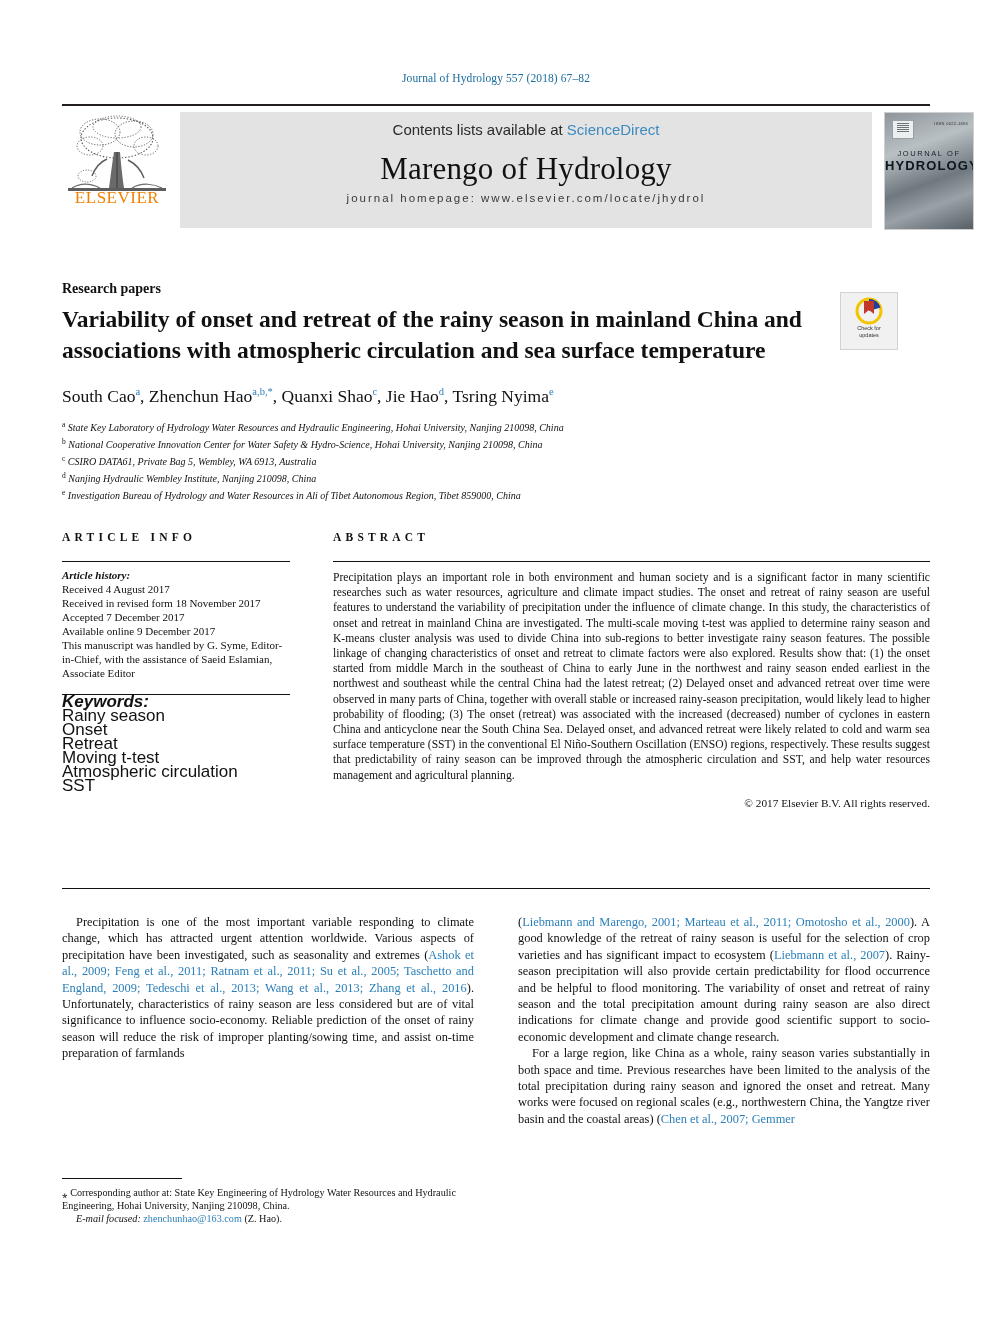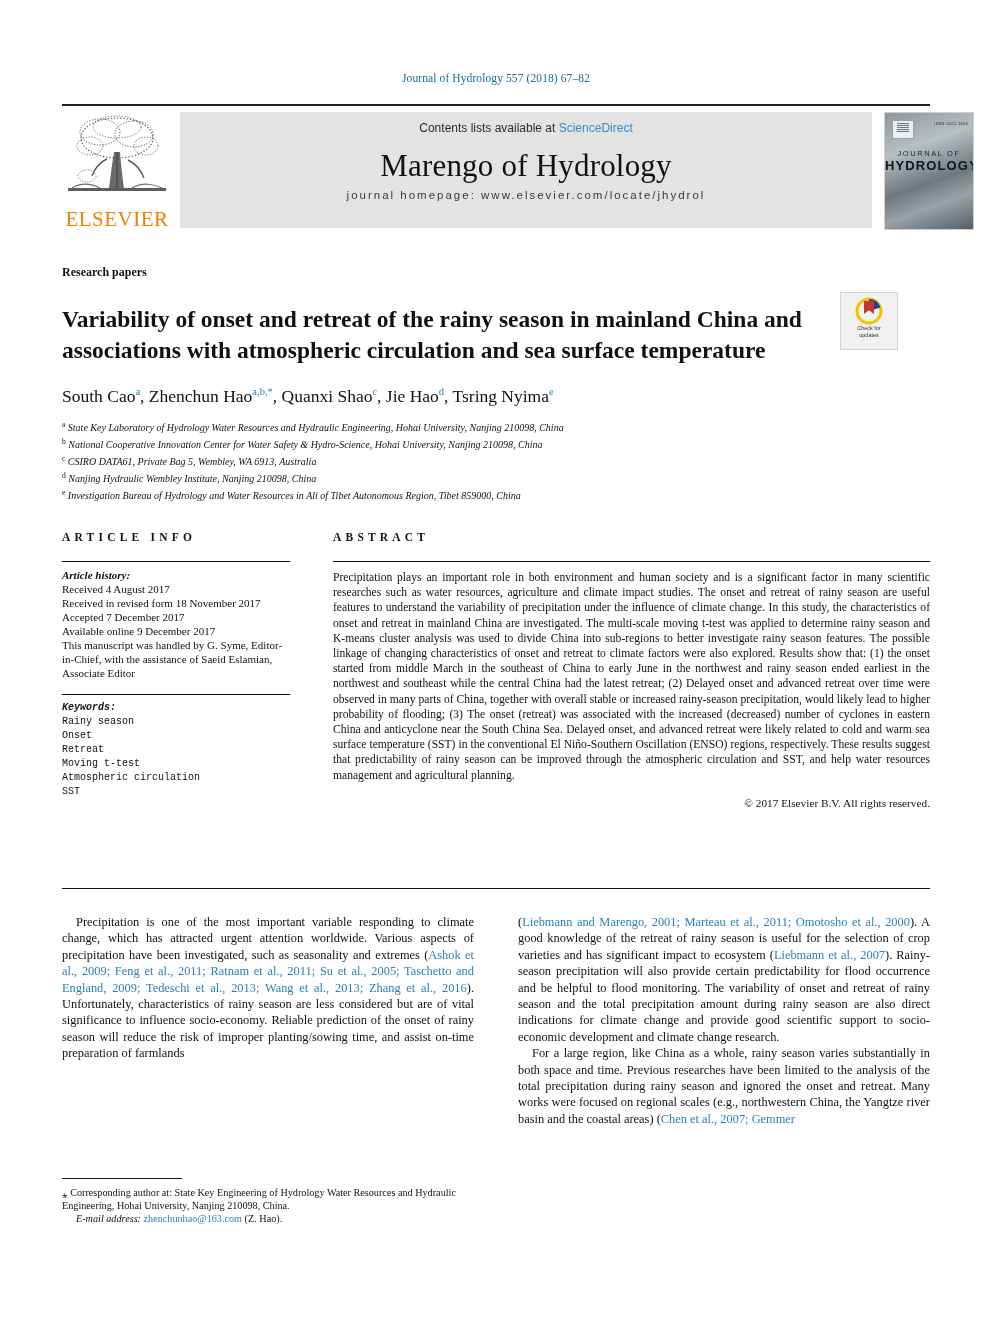--- a/index.html
+++ b/index.html
@@ -46,40 +46,40 @@
   }
   .elsevier-logo {
     position: absolute;
     left: 0; top: 6px;
     width: 110px;
     height: 116px;
   }
   .tree-svg { display:block; }
   .elsevier-word {
     position: absolute;
-    left: 0; top: 95px;
+    left: 0; top: 76px;
     width: 110px;
     text-align: center;
     font-family: "Liberation Serif", serif;
-    font-size: 21px;
+    font-size: 17px;
     letter-spacing: .5px;
     color: #ef8200;
   }
   .grey-band {
     position: absolute;
     left: 118px; top: 6px;
     width: 692px;
     height: 116px;
     background: #e3e3e3;
     text-align: center;
   }
   .contents-line {
     margin-top: 9px;
     font-family: "Liberation Sans", sans-serif;
-    font-size: 12px;
+    font-size: 15px;
     color: #2b2b2b;
   }
   .contents-line .sd {
     color: #3c8bc1;
   }
   .journal-title {
     margin-top: 13px;
     font-family: "Liberation Serif", serif;
     font-size: 31px;
     color: #111;
@@ -128,23 +128,23 @@
     position:absolute; left:0; top:45px; width:100%;
     text-align:center;
     font-family:"Liberation Sans", sans-serif;
     font-weight:bold;
     font-size:13px; letter-spacing:1.1px; color:#0d161d;
   }
 
   
   .article-type {
     position: absolute;
-    left: 62px; top: 265px;
-    font-family: "Liberation Serif", serif;
-    font-size: 12px;
+    left: 62px; top: 281px;
+    font-family: "Liberation Serif", serif;
+    font-size: 14px;
     font-weight: bold;
     color: #111;
   }
   .title {
     position: absolute;
     left: 62px; top: 288px;
     width: 760px;
     font-family: "Liberation Serif", serif;
     font-size: 23.5px;
     line-height: 31px;
@@ -207,23 +207,22 @@
   .info-body {
     margin-top: 6px;
     font-family: "Liberation Serif", serif;
     font-size: 11px;
     line-height: 14px;
     color: #111;
   }
   .info-body .it { font-style: italic; font-weight: bold; }
   .kw-rule { border-top: 1.2px solid #111; margin-top: 14px; }
   .kw-body {
-    margin-top: 6px;
-    font-family: Liberation Mono, monospace;
-    font-size: 10px;
+    font-family: Liberation Sans, sans-serif;
+    font-size: 17px;
     line-height: 14px;
     color: #111;
   }
   .kw-body .it { font-style: italic; font-weight: bold; }
 
   .abs-col {
     position: absolute;
     left: 333px; top: 531px;
     width: 597px;
   }
@@ -439,20 +438,20 @@
       <span>For a large region, like China as a whole, rainy season varies substantially in both space and time. Previous researches have been limited to the analysis of the total precipitation during rainy season and ignored the onset and retreat. Many works were focused on regional scales (e.g., northwestern China, the Yangtze river basin and the coastal areas) (</span><span class="lnk">Chen et al., 2007; Gemmer</span>
     </p>
   </div>
 
   <div class="footnote">
     <div class="fn-rule"></div>
     <div class="fn-text">
       <span>⁎</span>
       <span>Corresponding author at: State Key Engineering of Hydrology Water Resources and Hydraulic Engineering, Hohai University, Nanjing 210098, China.</span>
       <br>
-      <span class="em" style="padding-left:14px">E-mail address:</span>
+      <span class="em" style="padding-left:14px">E-mail focused:</span>
       <span class="lnk">zhenchunhao@163.com</span>
       <span>(Z. Hao).</span>
     </div>
   </div>
 
 
 </div>
 
 </body></html>

